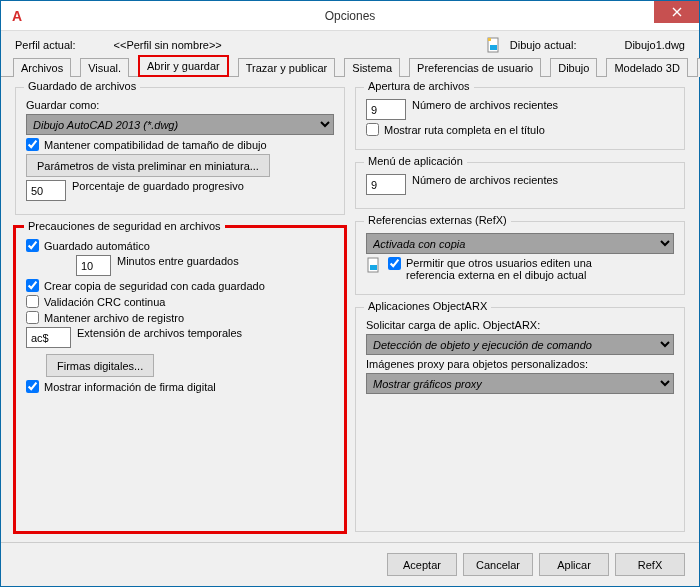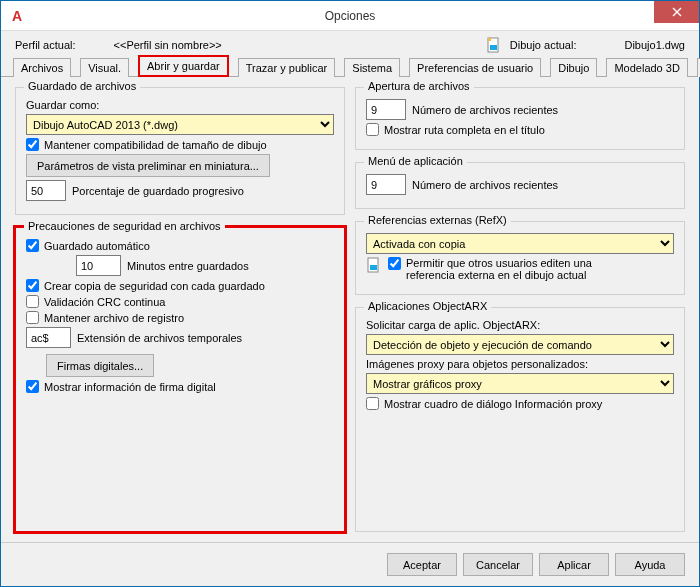--- a/index.html
+++ b/index.html
@@ -114,21 +114,20 @@
     padding: 0 4px;
     font-size: 11px;
     color: #000;
   }
   .highlight-red {
     outline: 3px solid #e40000;
     outline-offset: -1px;
   }
   .row {
     display: flex;
-    align-items: center;
     gap: 6px;
     margin: 3px 0;
   }
   .row-indent { padding-left: 50px; }
   label.chk {
     display: flex;
     align-items: center;
     gap: 5px;
     cursor: pointer;
   }
@@ -140,23 +139,24 @@
     font-size: 11px;
     padding: 2px 4px;
     border: 1px solid #7a7a7a;
     background: #fff;
     height: 21px;
   }
   select {
     font-size: 11px;
     padding: 1px 2px;
     border: 1px solid #7a7a7a;
-    background: #fef9c3;
+    background: #a3a3a3;
     height: 21px;
     width: 100%;
+    font-style: italic;
   }
   .btn {
     font-size: 11px;
     padding: 2px 10px;
     border: 1px solid #adadad;
     background: #e1e1e1;
     cursor: pointer;
     height: 23px;
   }
   .footer {
@@ -249,21 +249,21 @@
 
       <div class="group highlight-red" style="flex:1">
         <span class="group-title">Precauciones de seguridad en archivos</span>
         <div class="row">
           <label class="chk">
             <input type="checkbox" checked="" style="">
             <span>Guardado automático</span>
           </label>
         </div>
         <div class="row row-indent">
-          <input type="text" style="width: 45px;" value="10">
+          <input type="text" style="width: 35px;" value="10">
           <span>Minutos entre guardados</span>
         </div>
         <div class="row">
           <label class="chk">
             <input type="checkbox" checked="" style="">
             <span>Crear copia de seguridad con cada guardado</span>
           </label>
         </div>
         <div class="row">
           <label class="chk">
@@ -350,31 +350,25 @@
           </select>
         </div>
         <div class="row">
             <span>Imágenes proxy para objetos personalizados:</span>
           </div>
         <div class="row">
           <select>
             <option>Mostrar gráficos proxy</option>
           </select>
         </div>
-        <div class="row">
-          <label class="chk">
-            <input type="checkbox" style="">
-            <span>Mostrar cuadro de diálogo Información proxy</span>
-          </label>
-        </div>
       </div>
 
     </div>
   </div>
 
   <div class="footer">
     <button class="btn">Aceptar</button>
     <button class="btn">Cancelar</button>
     <button class="btn">Aplicar</button>
-    <button class="btn">Ayuda</button>
+    <button class="btn">RefX</button>
   </div>
 
 </div>
 
 </body></html>

